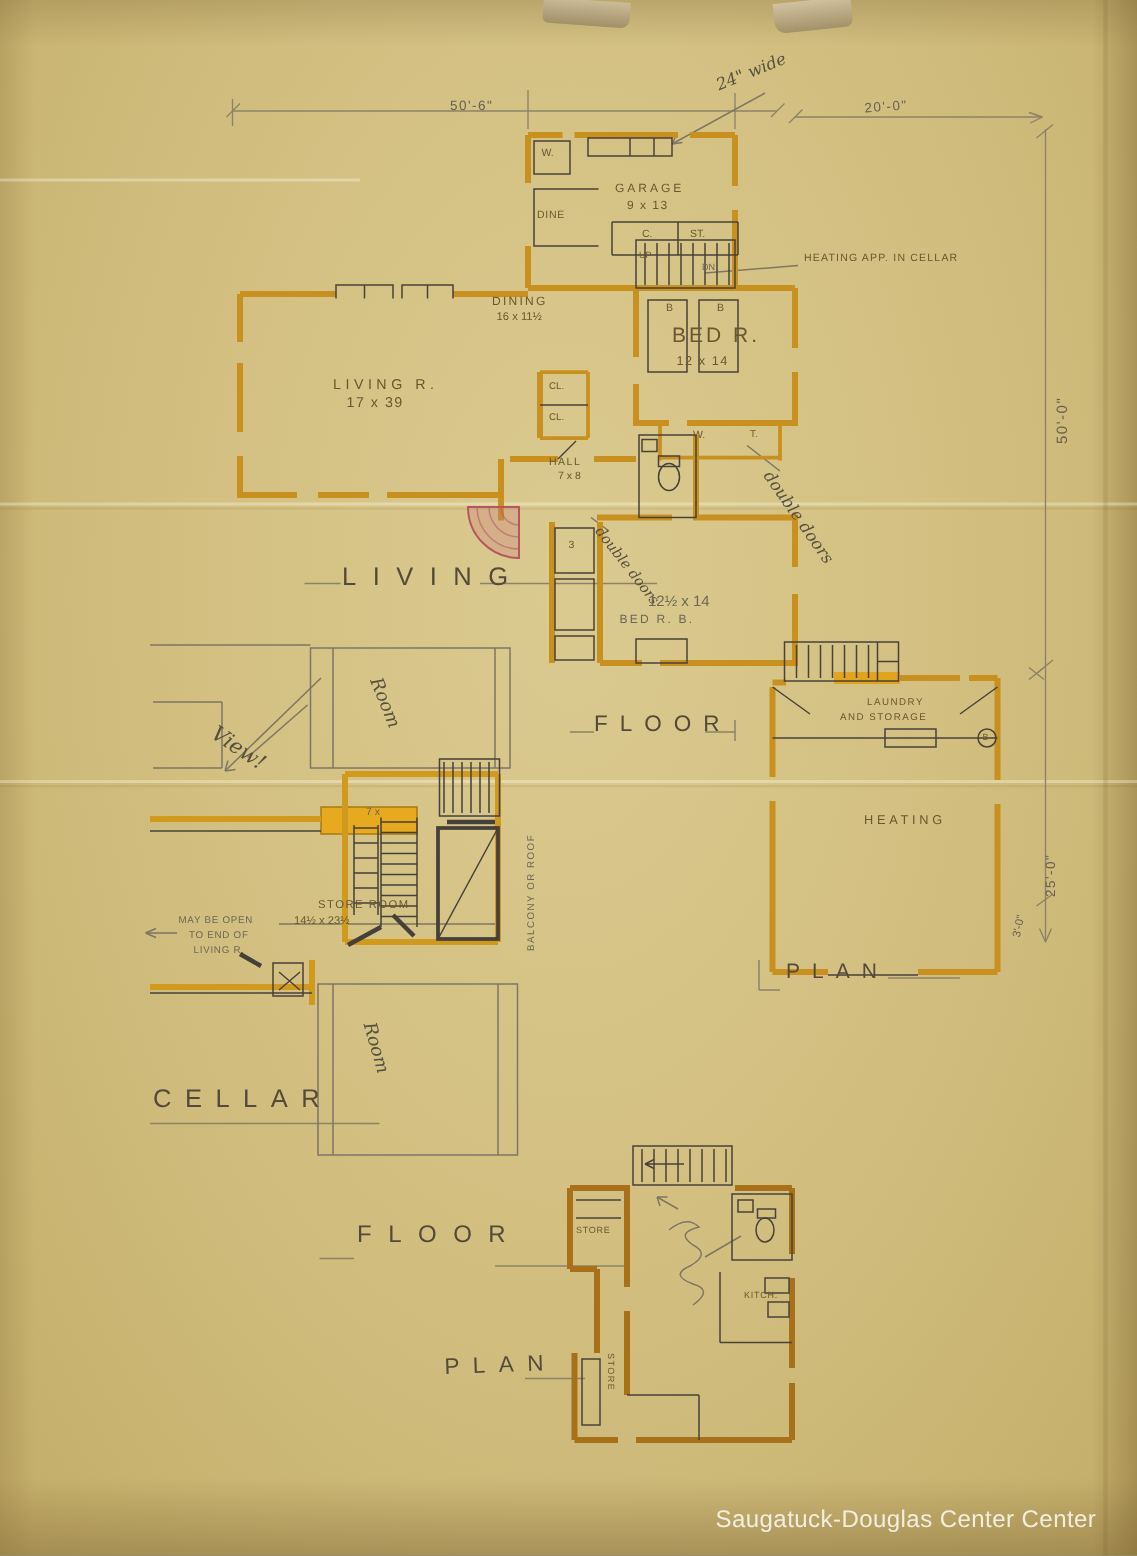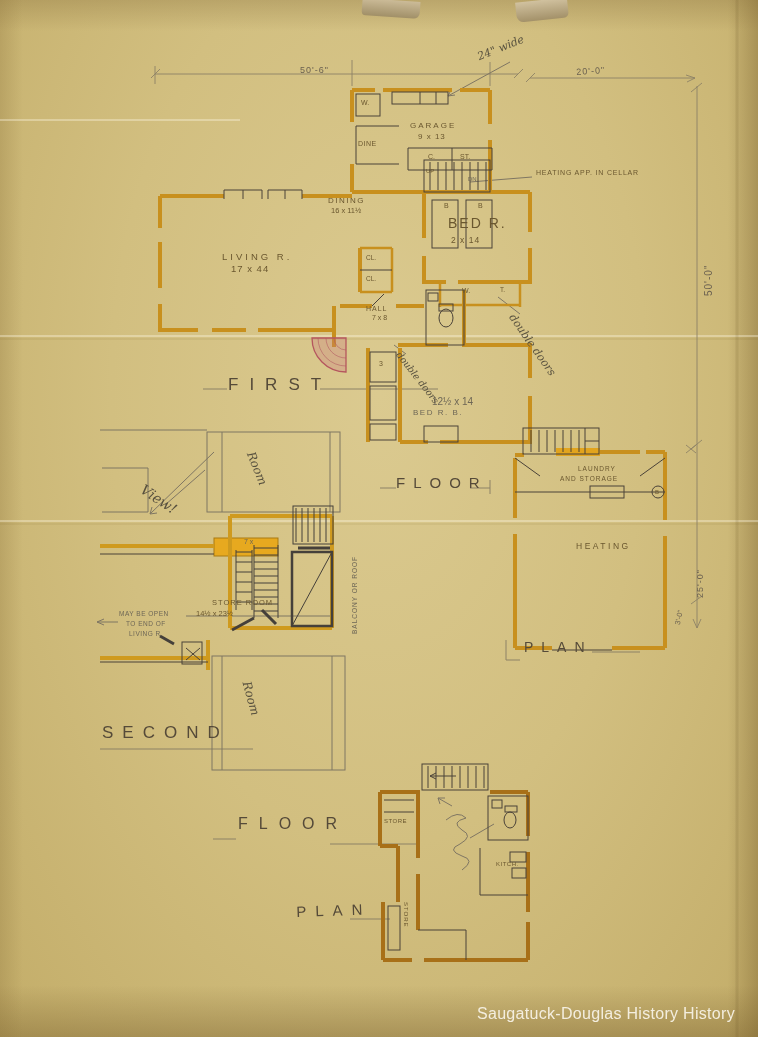--- a/index.html
+++ b/index.html
@@ -200,54 +200,54 @@
   <span class="lbl ink" style="left:428px;top:153px;font-size:7px">C.</span>
   <span class="lbl ink" style="left:460px;top:153px;font-size:7px">ST.</span>
   <span class="lbl ink" style="left:426px;top:168px;font-size:6px">UP</span>
   <span class="lbl pencil" style="left:468px;top:176px;font-size:6px">DN</span>
   <span class="lbl ink" style="left:536px;top:169px;font-size:7px;letter-spacing:.8px">HEATING APP. IN CELLAR</span>
   <span class="lbl ink" style="left:328px;top:197px;font-size:8px;letter-spacing:1.5px">DINING</span>
   <span class="lbl ink" style="left:331px;top:207px;font-size:7.5px">16 x 11½</span>
   <span class="lbl ink" style="left:444px;top:202px;font-size:7px">B</span>
   <span class="lbl ink" style="left:478px;top:202px;font-size:7px">B</span>
   <span class="lbl ink" style="left:448px;top:216px;font-size:14px;letter-spacing:2px">BED R.</span>
-  <span class="lbl ink" style="left:451px;top:236px;font-size:8.5px;letter-spacing:1px">2 x 14</span>
+  <span class="lbl ink" style="left:451px;top:236px;font-size:8.5px;letter-spacing:1px">12 x 14</span>
   <span class="lbl ink" style="left:222px;top:252px;font-size:9.5px;letter-spacing:3px">LIVING R.</span>
-  <span class="lbl ink" style="left:231px;top:264px;font-size:9.5px;letter-spacing:1px">17 x 44</span>
+  <span class="lbl ink" style="left:231px;top:264px;font-size:9.5px;letter-spacing:1px">17 x 39</span>
   <span class="lbl ink" style="left:366px;top:255px;font-size:6.5px">CL.</span>
   <span class="lbl ink" style="left:366px;top:276px;font-size:6.5px">CL.</span>
   <span class="lbl ink" style="left:462px;top:287px;font-size:7px">W.</span>
   <span class="lbl ink" style="left:500px;top:287px;font-size:6.5px">T.</span>
   <span class="lbl ink" style="left:366px;top:305px;font-size:7px;letter-spacing:1px">HALL</span>
   <span class="lbl ink" style="left:372px;top:314px;font-size:7px">7 x 8</span>
   <span class="lbl cursive" style="left:516px;top:312px;font-size:11px;transform:rotate(55deg)">double doors</span>
   <span class="lbl cursive" style="left:402px;top:350px;font-size:9.5px;transform:rotate(52deg)">double doors</span>
   <span class="lbl ink" style="left:379px;top:360px;font-size:7px">3</span>
   <span class="lbl pencil" style="left:413px;top:409px;font-size:8px;letter-spacing:1.5px">BED R. B.</span>
   <span class="lbl pencil" style="left:432px;top:397px;font-size:10px">12½ x 14</span>
-  <span class="lbl title" style="left:228px;top:376px;font-size:17px;letter-spacing:11px">FIRST</span>
+  <span class="lbl title" style="left:228px;top:376px;font-size:17px;letter-spacing:11px">LIVING</span>
   <span class="lbl title" style="left:396px;top:475px;font-size:15px;letter-spacing:8px">FLOOR</span>
   <span class="lbl title" style="left:524px;top:640px;font-size:14px;letter-spacing:8px">PLAN</span>
   <span class="lbl ink" style="left:578px;top:466px;font-size:6.5px;letter-spacing:1px">LAUNDRY</span>
   <span class="lbl ink" style="left:560px;top:476px;font-size:6.5px;letter-spacing:1px">AND STORAGE</span>
   <span class="lbl ink" style="left:576px;top:542px;font-size:8.5px;letter-spacing:2.5px">HEATING</span>
   <span class="lbl ink" style="left:655px;top:489px;font-size:6px">B</span>
 
   <span class="lbl cursive" style="left:146px;top:482px;font-size:14px;transform:rotate(34deg)">View!</span>
   <span class="lbl cursive" style="left:256px;top:450px;font-size:12px;transform:rotate(68deg)">Room</span>
   <span class="lbl pencil" style="left:244px;top:538px;font-size:7px">7 x</span>
   <span class="lbl ink" style="left:212px;top:599px;font-size:7.5px;letter-spacing:1px">STORE ROOM</span>
   <span class="lbl ink" style="left:196px;top:610px;font-size:7.5px">14½ x 23½</span>
   <span class="lbl pencil" style="left:119px;top:611px;font-size:6.5px;letter-spacing:.5px">MAY BE OPEN</span>
   <span class="lbl pencil" style="left:126px;top:621px;font-size:6.5px;letter-spacing:.5px">TO END OF</span>
   <span class="lbl pencil" style="left:129px;top:631px;font-size:6.5px;letter-spacing:.5px">LIVING R.</span>
   <span class="lbl pencil" style="left:352px;top:634px;font-size:6.5px;letter-spacing:1px;transform:rotate(-90deg)">BALCONY OR ROOF</span>
-  <span class="lbl title" style="left:102px;top:724px;font-size:17px;letter-spacing:9px">SECOND</span>
+  <span class="lbl title" style="left:102px;top:724px;font-size:17px;letter-spacing:9px">CELLAR</span>
   <span class="lbl cursive" style="left:252px;top:680px;font-size:12px;transform:rotate(74deg)">Room</span>
   <span class="lbl title" style="left:238px;top:816px;font-size:16px;letter-spacing:11px">FLOOR</span>
   <span class="lbl title" style="left:296px;top:904px;font-size:15px;letter-spacing:9px;transform:rotate(-2deg)">PLAN</span>
 
   <span class="lbl ink" style="left:384px;top:818px;font-size:6px;letter-spacing:.5px">STORE</span>
   <span class="lbl ink" style="left:496px;top:861px;font-size:6px;letter-spacing:.5px">KITCH.</span>
   <span class="lbl ink" style="left:409px;top:902px;font-size:6px;letter-spacing:1px;transform:rotate(90deg)">STORE</span>
 
-  <span class="watermark">Saugatuck-Douglas History History</span>
+  <span class="watermark">Saugatuck-Douglas Center Center</span>
 </div>
 
 </body></html>

